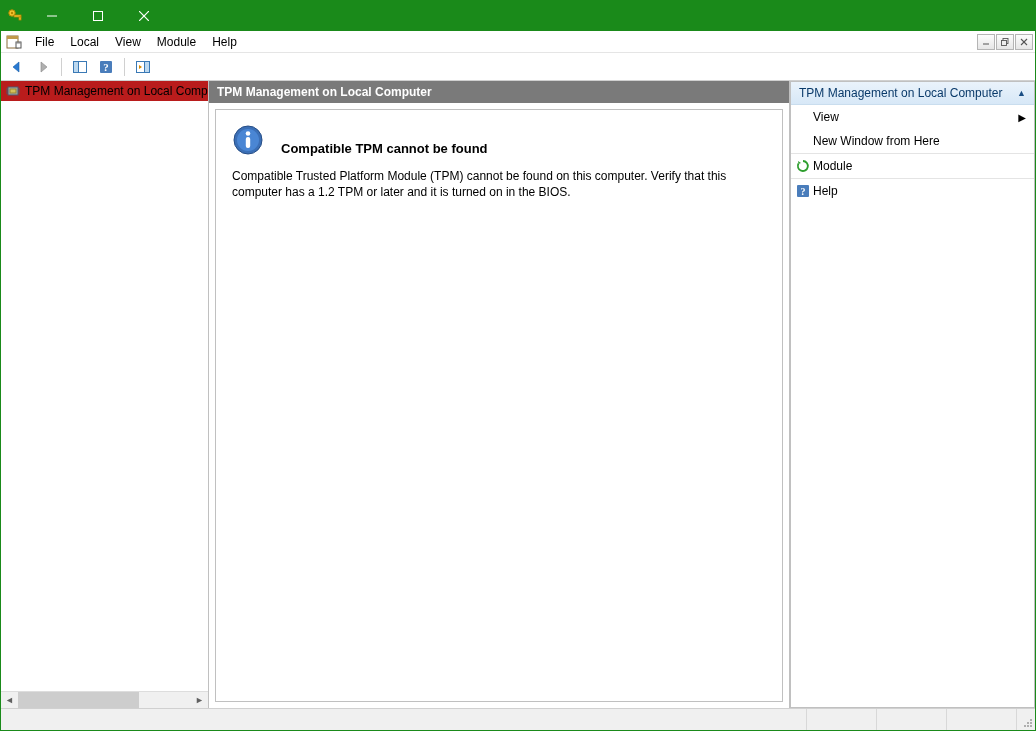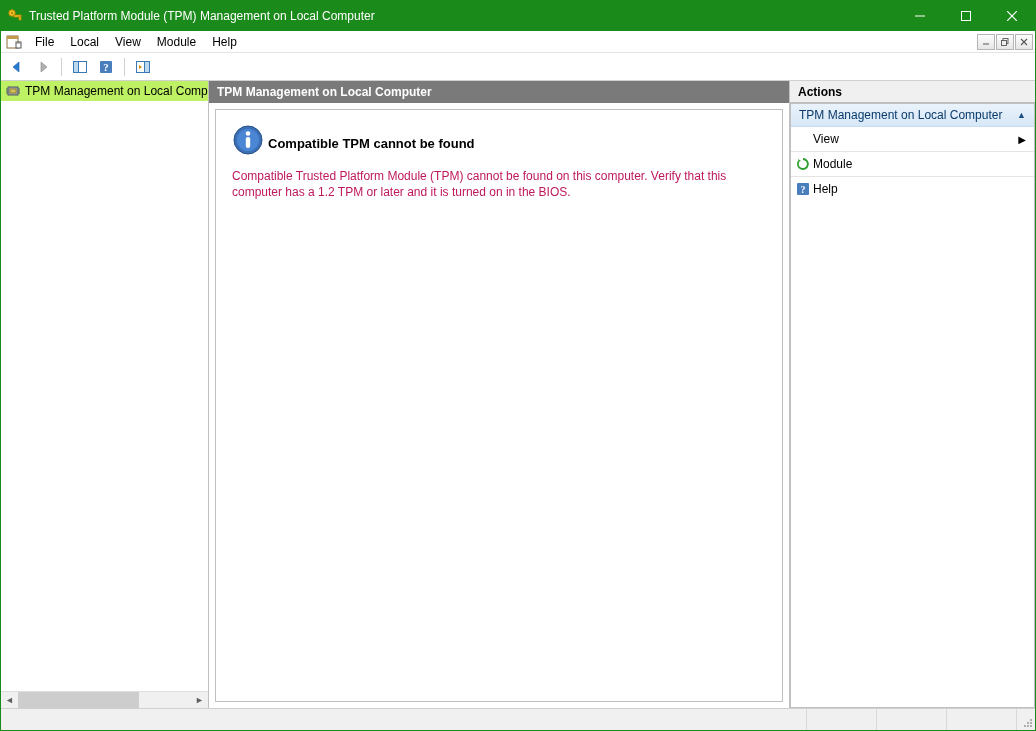--- a/index.html
+++ b/index.html
@@ -98,21 +98,21 @@
   .tree-pane {
     width: 208px;
     border-right: 1px solid #c0c0c0;
     background: #fff;
     display:flex;flex-direction:column;
   }
   .tree-content { flex:1; overflow:hidden; }
   .tree-item {
     display:flex;align-items:center;
     padding: 2px 4px;
-    background: #bef264;
+    background: #b91c1c;
     white-space: nowrap;
     overflow: hidden;
     font-size: 12px;
   }
   .tree-item .tree-icon { width:16px; height:16px; margin-right:4px; display:flex;align-items:center;justify-content:center;}
   .tree-scroll {
     height: 17px;
     background: #f0f0f0;
     border-top: 1px solid #ddd;
     display:flex;align-items:center;
@@ -145,28 +145,28 @@
     padding: 0 8px;
   }
   .center-body {
     flex:1;
     background:#fff;
     border: 1px solid #c0c0c0;
     margin: 6px;
     padding: 14px 16px;
     overflow:auto;
   }
-  .info-row { display:flex; align-items:center; gap:4px; margin-bottom:12px;}
+  .info-row { display:flex; align-items:flex-end; gap:17px; margin-bottom:12px;}
   .info-row .info-icon {
     width:32px;height:32px;flex-shrink:0;
   }
   .info-row .info-title {
     font-weight:bold; font-size:13px; padding-top:6px;
   }
-  .info-text { font-size:12px; color:#be185d; line-height:1.35; max-width: 520px;}
+  .info-text { font-size:12px; color:#000000; line-height:1.35; max-width: 520px;}
 
   .actions-pane {
     width: 245px;
     background:#fff;
     display:flex;flex-direction:column;
   }
   .actions-header {
     height: 22px;
     background: #f0f0f0;
     border-bottom: 1px solid #c0c0c0;
@@ -229,21 +229,20 @@
 
   <div class="titlebar">
     <span class="app-icon">
       <svg width="16" height="16" viewBox="0 0 16 16">
         <circle cx="5" cy="5" r="3.2" fill="#f4c430" stroke="#b58900" stroke-width="1"></circle>
         <circle cx="5" cy="5" r="1.2" fill="#b58900"></circle>
         <rect x="7" y="7" width="7" height="2" fill="#f4c430" stroke="#b58900" stroke-width="0.8"></rect>
         <rect x="12" y="9" width="2" height="3" fill="#f4c430" stroke="#b58900" stroke-width="0.8"></rect>
       </svg>
     </span>
-    <span class="title-text">Trusted Platform Module (TPM) Management on Local Computer</span>
     <div class="win-controls">
       <div class="win-btn">
         <svg width="10" height="10">
             <line x1="0" y1="5" x2="10" y2="5" stroke="#fff" stroke-width="1"></line>
           </svg>
       </div>
       <div class="win-btn">
         <svg width="10" height="10">
             <rect x="0.5" y="0.5" width="9" height="9" fill="none" stroke="#fff" stroke-width="1"></rect>
           </svg>
@@ -367,29 +366,31 @@
               <rect x="13.8" y="13" width="4.4" height="11" rx="2" fill="#fff"></rect>
             </svg>
           </span>
           <div class="info-title">Compatible TPM cannot be found</div>
         </div>
         <div class="info-text">Compatible Trusted Platform Module (TPM) cannot be found on this computer. Verify that this computer has a 1.2 TPM or later and it is turned on in the BIOS.</div>
       </div>
     </div>
 
     <div class="actions-pane">
-      <div class="actions-header">Actions</div>
       <div class="actions-body">
         <div class="actions-group-title">
           <span>TPM Management on Local Computer</span>
           <span style="font-size:9px;color:#1a4e84;">▲</span>
         </div>
         <div class="actions-item">
           <span>View</span>
           <span class="submenu-arrow">▶</span>
+        </div>
+        <div class="actions-item">
+          <span>New Window from Here</span>
         </div>
         <div class="actions-divider"></div>
         <div class="actions-item">
           <span class="ai-icon">
             <svg width="14" height="14" viewBox="0 0 14 14">
               <path d="M7 2 A5 5 0 1 1 2.5 4.5" fill="none" stroke="#2e9e2e" stroke-width="1.8"></path>
               <path d="M2 2 L2.5 5 L5 4 Z" fill="#2e9e2e"></path>
             </svg>
           </span>
           <span>Module</span>

